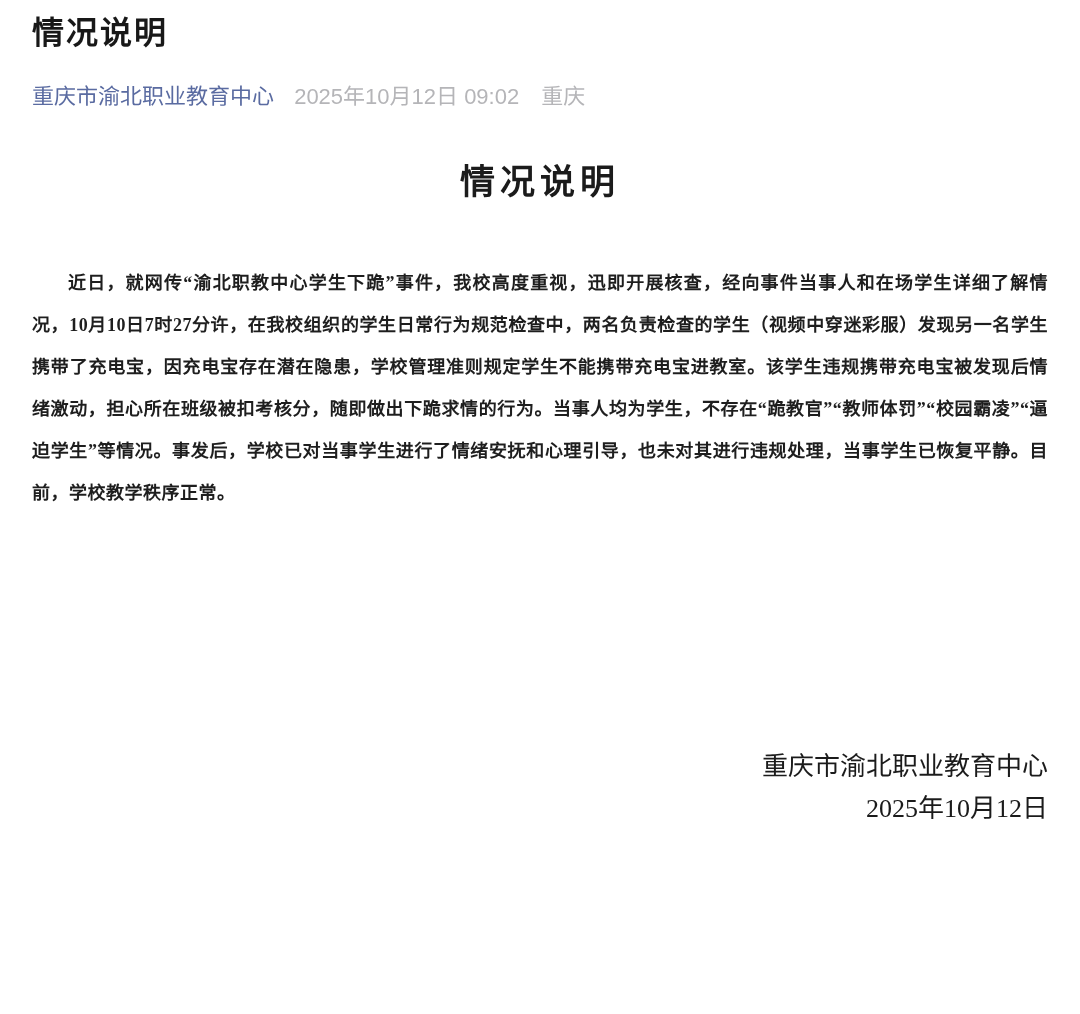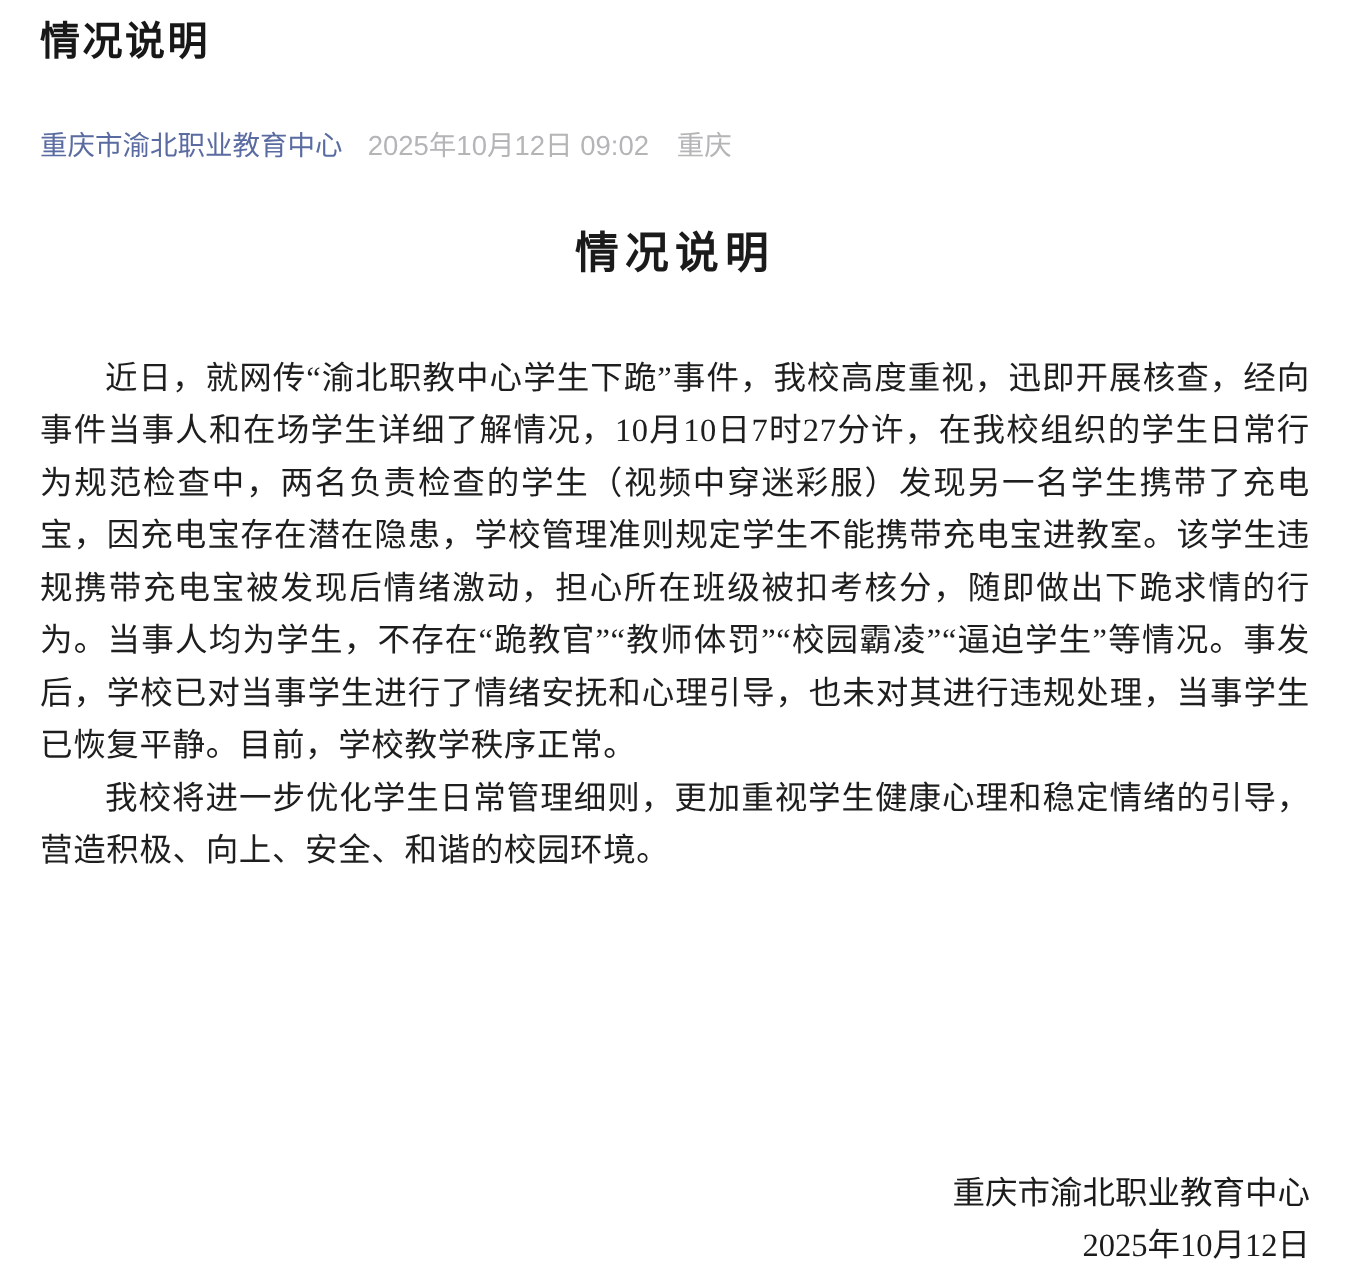--- a/index.html
+++ b/index.html
@@ -20,21 +20,21 @@
   
   .article-title {
     margin: 0;
     font-size: 32px;
     line-height: 34px;
     font-weight: 700;
     letter-spacing: 2px;
     color: #181818;
   }
   .byline {
-    margin-top: 54px;
+    margin-top: 34px;
     font-size: 22px;
     line-height: 26px;
     white-space: nowrap;
   }
   .byline .author {
     color: #5a6ba1;
     text-decoration: none;
     cursor: pointer;
   }
   .byline .meta {
@@ -55,26 +55,27 @@
     line-height: 38px;
     font-weight: 700;
     letter-spacing: 5px;
     color: #1b1b1b;
   }
   .doc-body {
     margin-top: 60px;
   }
   .doc-body p {
     margin: 0;
-    font-size: 26px;
+    font-size: 18px;
     line-height: 42px;
     text-align: justify;
     text-justify: inter-ideograph;
     text-indent: 2em;
     letter-spacing: 0.5px;
+    font-weight: bold;
   }
   .signature {
     margin-top: 232px;
     text-align: right;
     font-size: 26px;
     line-height: 42px;
     color: #1b1b1b;
   }
   .signature div { white-space: nowrap; }
 </style>
@@ -90,21 +91,20 @@
     <span class="meta">2025年10月12日 09:02</span>
     <span class="meta loc">重庆</span>
   </div>
 
   <div class="doc">
 
     <h2 class="doc-title">情况说明</h2>
 
     <div class="doc-body">
       <p>近日，就网传“渝北职教中心学生下跪”事件，我校高度重视，迅即开展核查，经向事件当事人和在场学生详细了解情况，10月10日7时27分许，在我校组织的学生日常行为规范检查中，两名负责检查的学生（视频中穿迷彩服）发现另一名学生携带了充电宝，因充电宝存在潜在隐患，学校管理准则规定学生不能携带充电宝进教室。该学生违规携带充电宝被发现后情绪激动，担心所在班级被扣考核分，随即做出下跪求情的行为。当事人均为学生，不存在“跪教官”“教师体罚”“校园霸凌”“逼迫学生”等情况。事发后，学校已对当事学生进行了情绪安抚和心理引导，也未对其进行违规处理，当事学生已恢复平静。目前，学校教学秩序正常。</p>
-      <p>我校将进一步优化学生日常管理细则，更加重视学生健康心理和稳定情绪的引导，营造积极、向上、安全、和谐的校园环境。</p>
     </div>
 
     <div class="signature">
       <div>重庆市渝北职业教育中心</div>
       <div>2025年10月12日</div>
     </div>
 
   </div>
 </div>
 

